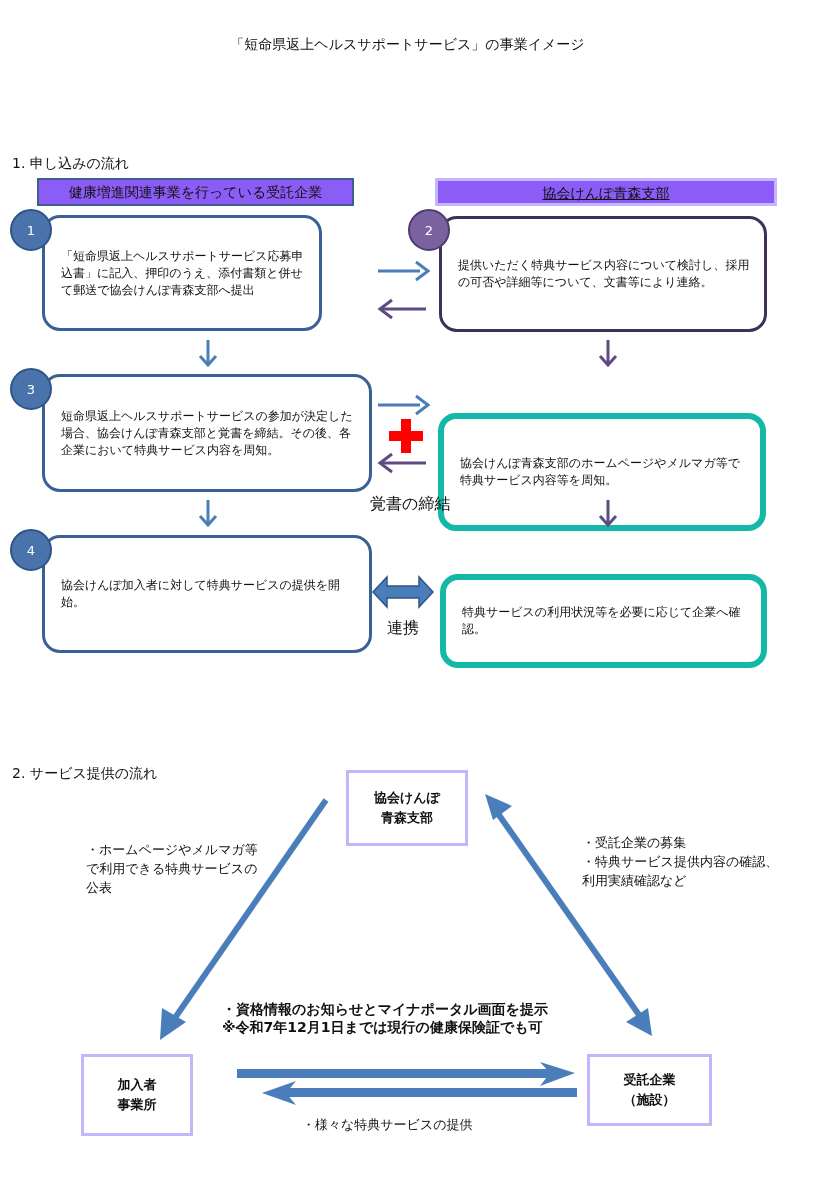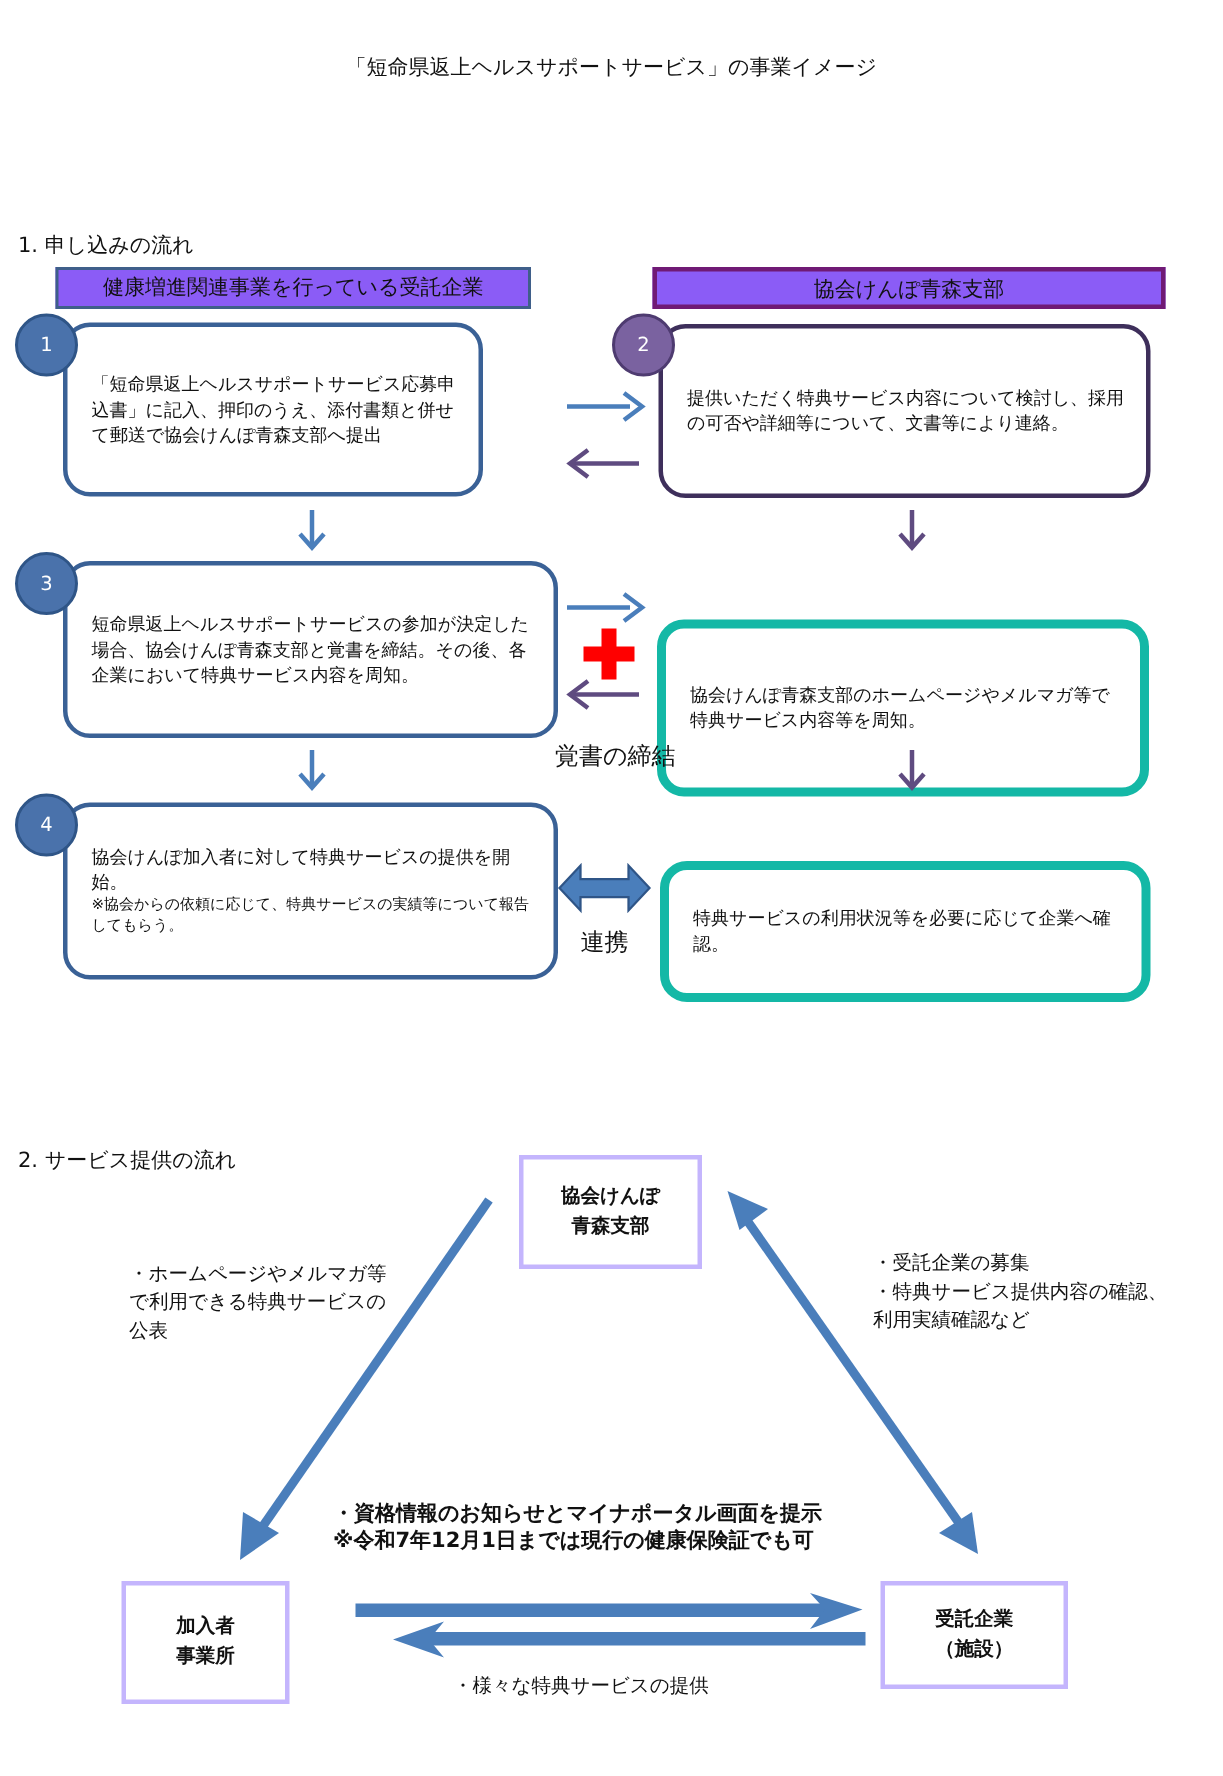--- a/index.html
+++ b/index.html
@@ -4,21 +4,21 @@
   <style>
     html, body { margin: 0; padding: 0; background: #ffffff; }
     body { width: 815px; height: 1184px; position: relative; overflow: hidden;
            font-family: "DejaVu Sans", "Liberation Sans", sans-serif; color: #111; }
     .abs { position: absolute; }
     .page-title { left: 0; width: 815px; top: 36px; text-align: center; font-size: 14px; }
     .section-title { left: 12px; font-size: 14px; margin-top: 39px; }
     .hdr { box-sizing: border-box; height: 28px; background: #8b5cf6; text-align: center;
            font-size: 14px; line-height: 24px; }
     .hdr.blue { border: 2px solid #3F5F8A; }
-    .hdr.purple { border: 3px solid #701a75; }
+    .hdr.purple { border: 3px solid #c4b5fd; text-decoration: underline; }
     .box { box-sizing: border-box; background: #fff; border-radius: 18px; font-size: 12px;
            line-height: 17px; padding: 0 12px 0 16px; display: flex; align-items: center; }
     .box.blue { border: 3px solid #3A6196; }
     .box.purple { border: 6px solid #14b8a6; margin-top: 40px; }
     .box.darkpurple { border: 3px solid #3E2F5B; }
     .box .txt { width: 100%; }
     .small { font-size: 10px; line-height: 14px; display: block; }
     .badge { width: 42px; height: 42px; border-radius: 50%; color: #fff; font-size: 13px;
              display: flex; align-items: center; justify-content: center; box-sizing: border-box; }
     .badge.blue { background: #4A72AB; border: 2px solid #2F5587; }
@@ -57,21 +57,20 @@
 
 <div class="abs box purple" style="left:438px; top:373px; width:328px; height:118px;">
   <div class="txt">協会けんぽ青森支部のホームページやメルマガ等で特典サービス内容等を周知。</div>
 </div>
 
 <div class="abs lbl" style="left:370px; top:494px;">覚書の締結</div>
 
 <div class="abs box blue" style="left:42px; top:535px; width:330px; height:118px;">
   <div class="txt">
     <span>協会けんぽ加入者に対して特典サービスの提供を開始。</span>
-    <span class="small">※協会からの依頼に応じて、特典サービスの実績等について報告してもらう。</span>
   </div>
 </div>
 <div class="abs badge blue" style="left:10px; top:529px;">4</div>
 
 <div class="abs box purple" style="left:440px; top:534px; width:327px; height:94px;">
   <div class="txt">特典サービスの利用状況等を必要に応じて企業へ確認。</div>
 </div>
 
 <div class="abs lbl" style="left:387px; top:618px;">連携</div>
 

